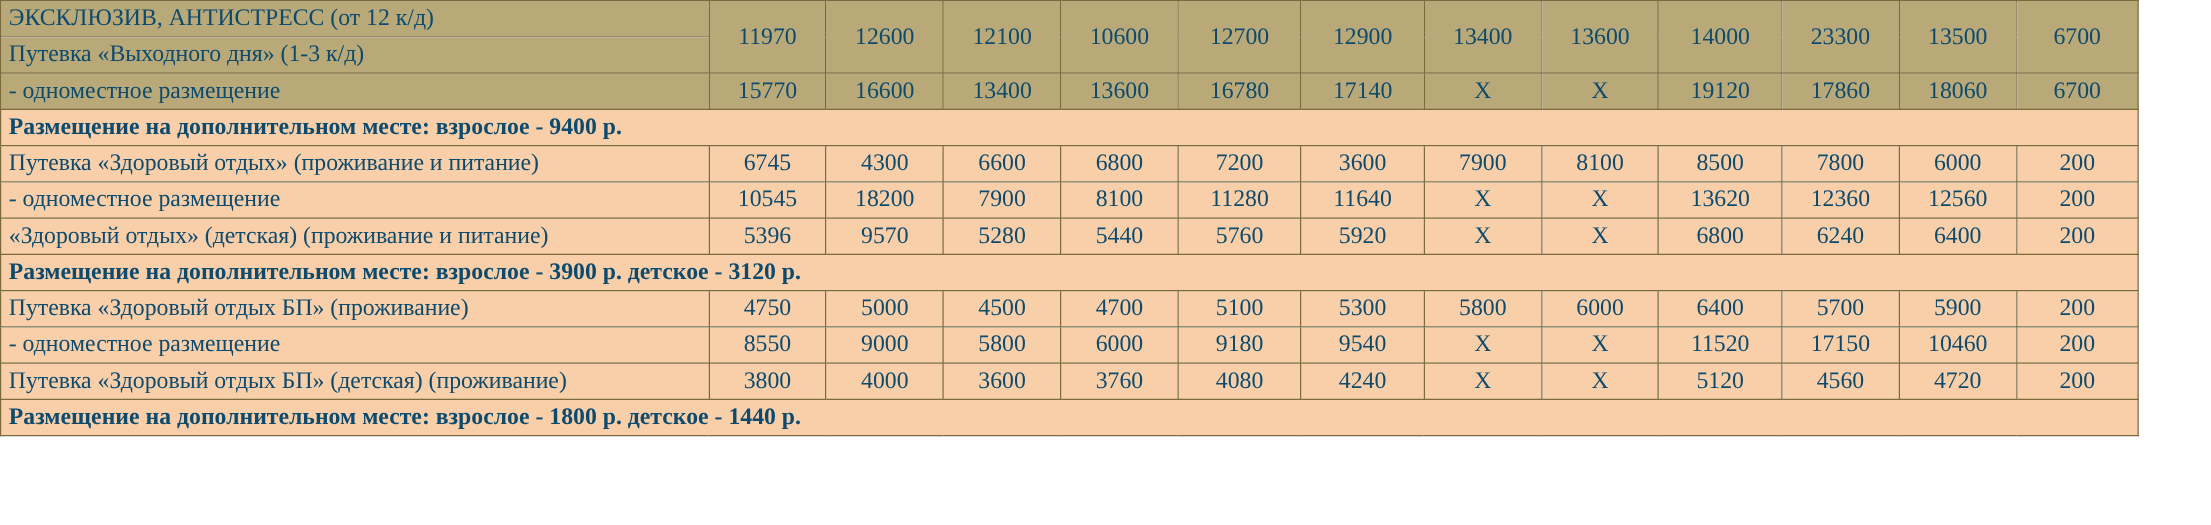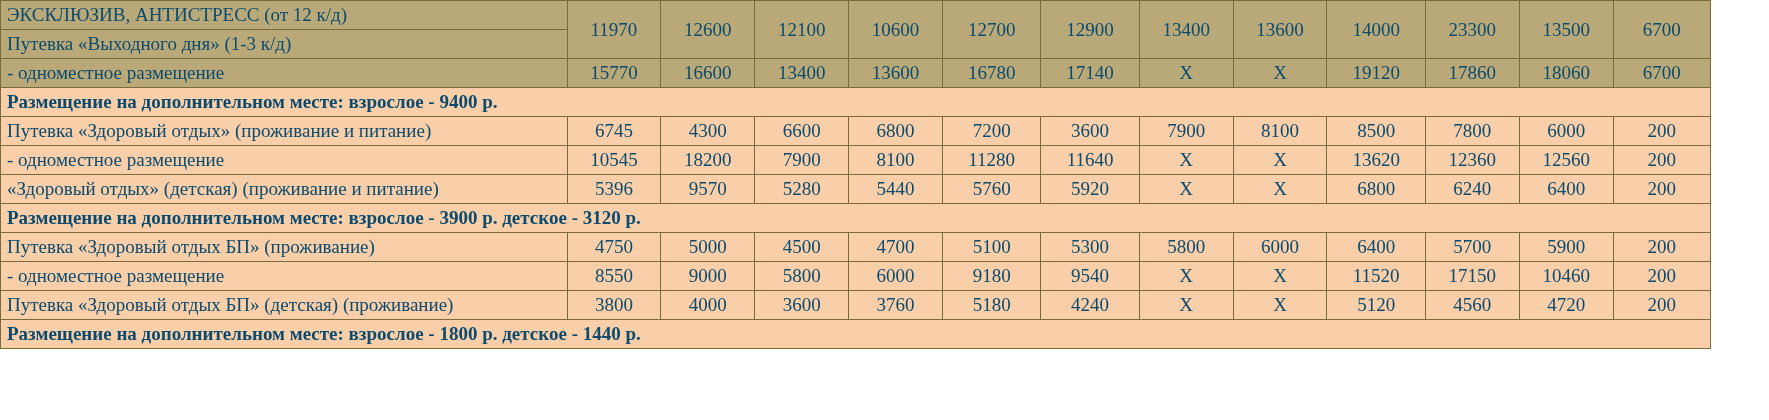--- a/index.html
+++ b/index.html
@@ -205,21 +205,21 @@
         <td class="num peach">10460</td>
         <td class="num peach">200</td>
       </tr>
 
       <tr>
         <td class="label peach">Путевка «Здоровый отдых БП» (детская) (проживание)</td>
         <td class="num peach">3800</td>
         <td class="num peach">4000</td>
         <td class="num peach">3600</td>
         <td class="num peach">3760</td>
-        <td class="num peach">5180</td>
+        <td class="num peach">4080</td>
         <td class="num peach">4240</td>
         <td class="num peach">X</td>
         <td class="num peach">X</td>
         <td class="num peach">5120</td>
         <td class="num peach">4560</td>
         <td class="num peach">4720</td>
         <td class="num peach">200</td>
       </tr>
 
       <tr>

